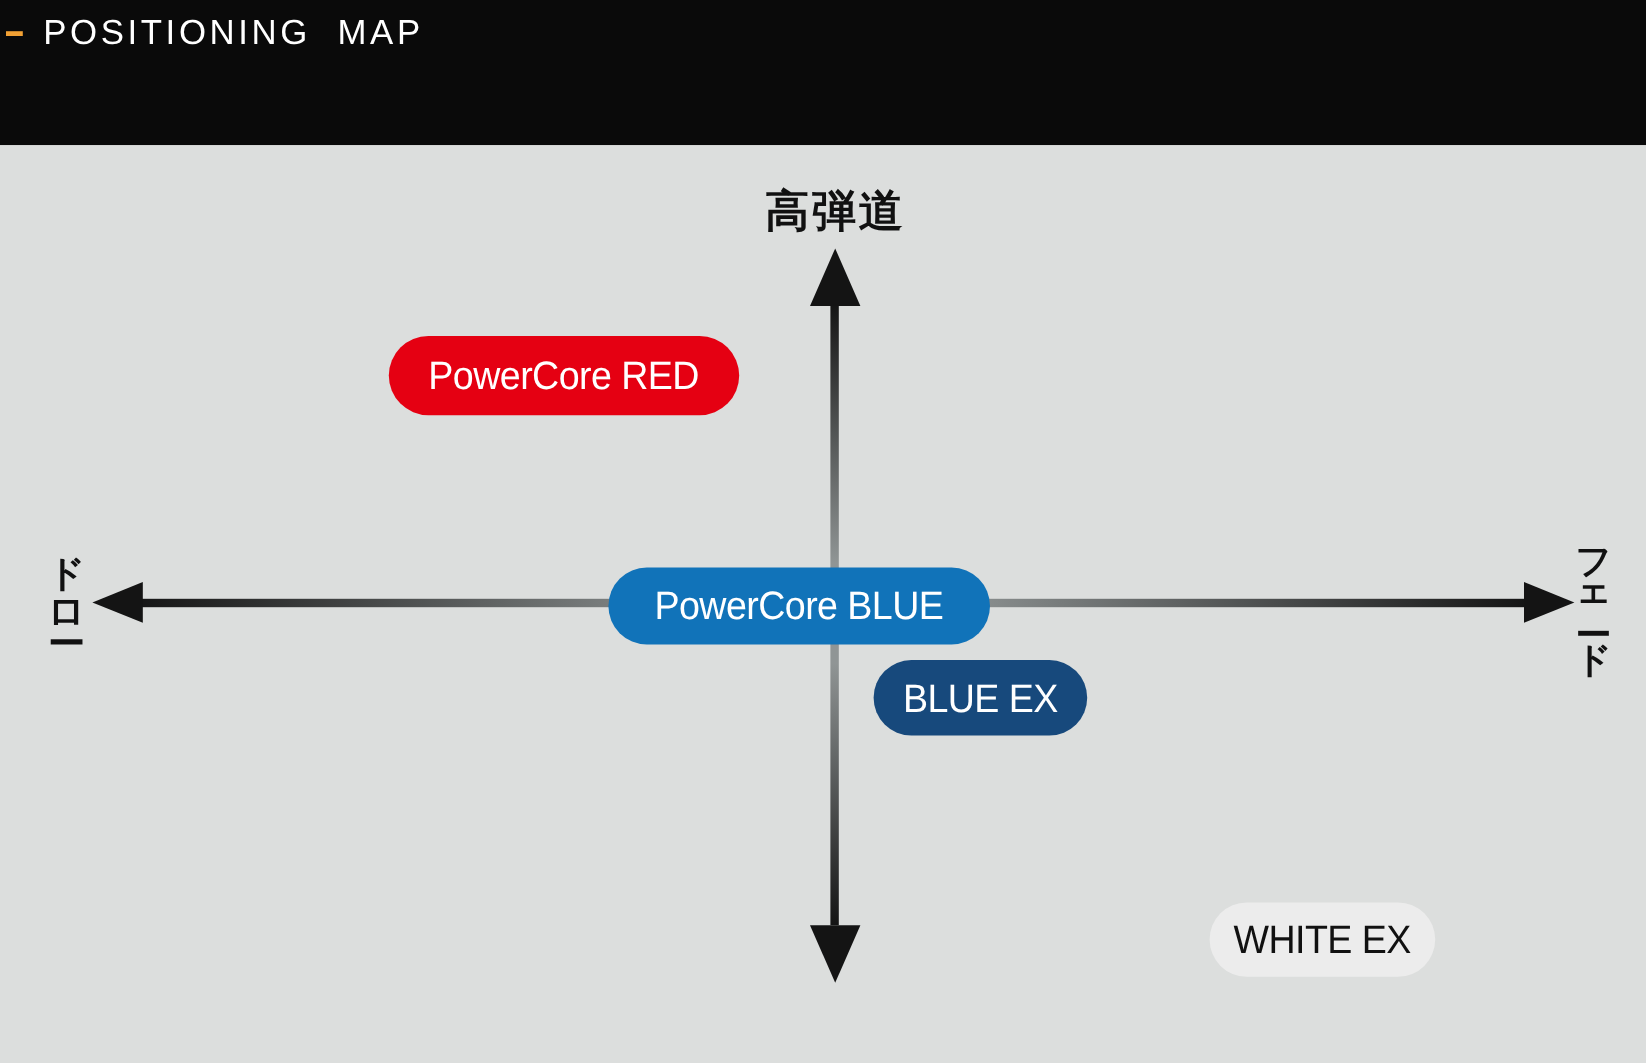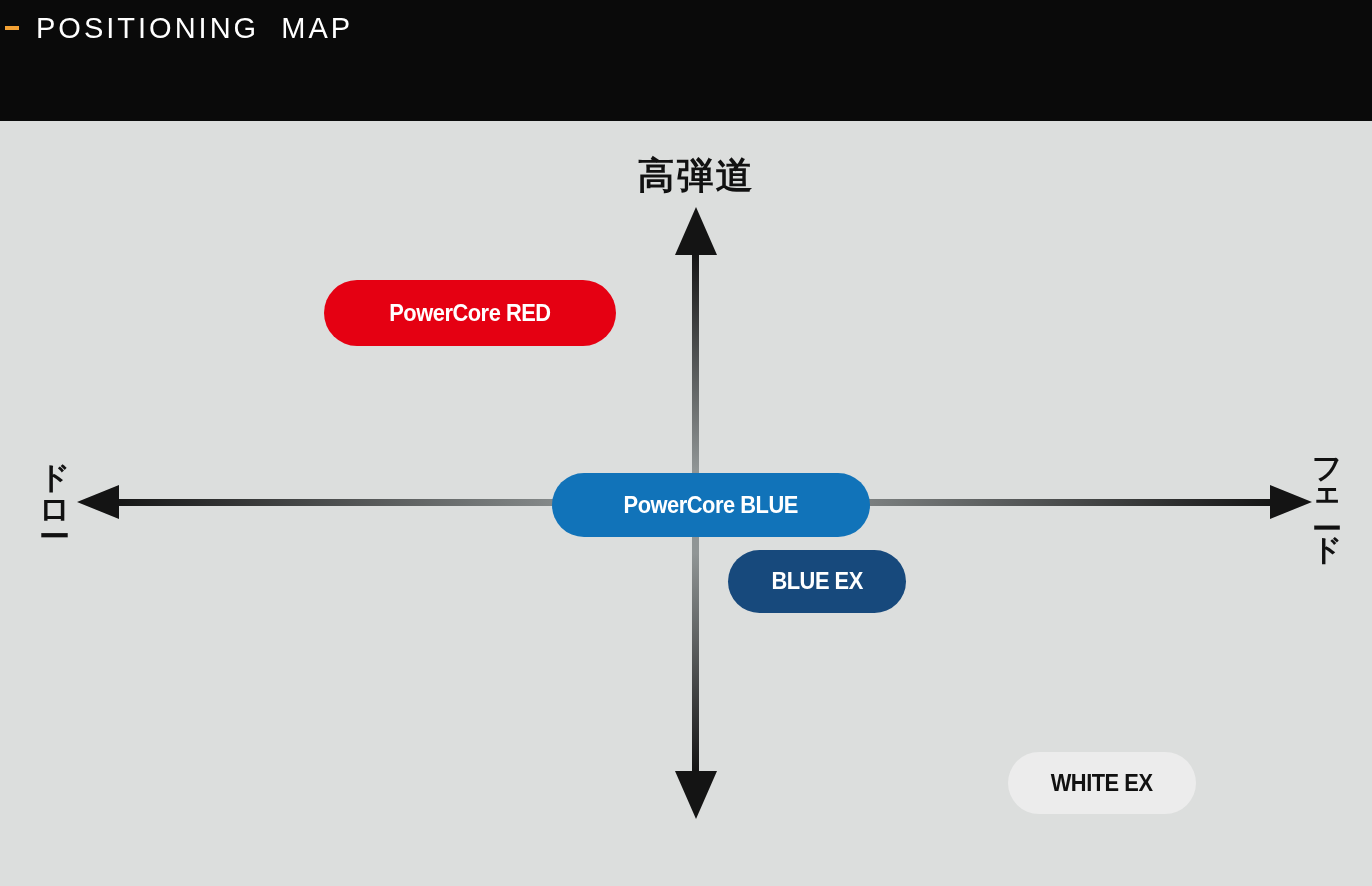--- a/index.html
+++ b/index.html
@@ -42,25 +42,25 @@
   .axis-label { position:absolute; color:#111111; font-weight:bold;
                 font-family:"DejaVu Sans","Liberation Sans",sans-serif; }
   .axis-top    { left:696px; top:30px;  transform:translateX(-50%); font-size:37px; letter-spacing:2px; }
   .axis-bottom { left:696px; top:706px; transform:translateX(-50%); font-size:37px; letter-spacing:2px; }
   .axis-left   { left:34px;   top:320px; writing-mode:vertical-rl; font-size:31px; letter-spacing:4px; }
   .axis-right  { left:1306px; top:316px; writing-mode:vertical-rl; font-size:30px; letter-spacing:3px; }
 
   
   .pill { position:absolute; border-radius:999px; display:flex;
           align-items:center; justify-content:center;
-          font-size:23px; font-weight:bold; white-space:nowrap; }
+          font-size:33px; font-weight:normal; white-space:nowrap; }
   .pill > span { display:inline-block; transform:scaleX(0.95); letter-spacing:-0.5px; }
   .pill-red     { left:324px;  top:159px; width:292px; height:66px; background:#e50012; color:#ffffff; }
   .pill-redex   { left:450px;  top:244px; width:172px; height:62px; background:#a32337; color:#ffffff; }
-  .pill-blue    { left:552px;  top:352px; width:318px; height:64px; background:#1173b9; color:#ffffff; }
+  .pill-blue    { left:507px;  top:352px; width:318px; height:64px; background:#1173b9; color:#ffffff; }
   .pill-blueex  { left:728px;  top:429px; width:178px; height:63px; background:#17497c; color:#ffffff; }
   .pill-white   { left:790px;  top:509px; width:337px; height:64px; background:#ffffff; color:#111111; }
   .pill-whiteex { left:1008px; top:587px; width:188px; height:62px; background:#ececec; color:#111111;margin-top:44px; }
 </style>
 </head>
 <body>
 
 <div class="header">
   <span class="accent-dash"></span>
   <h1 class="header-title">POSITIONING  MAP</h1>

